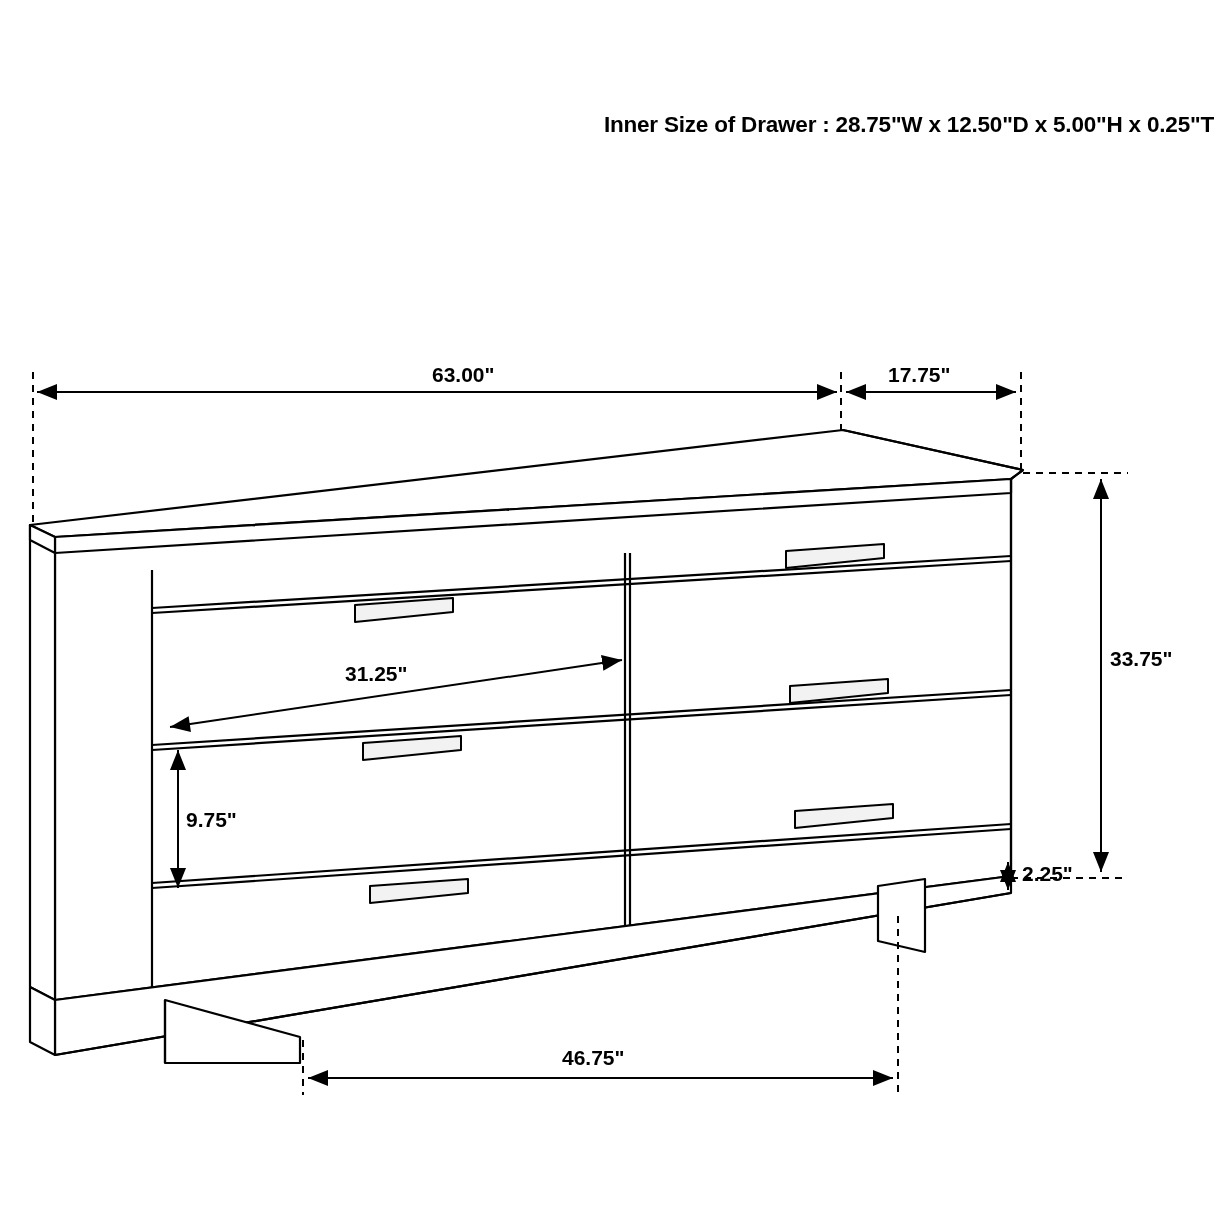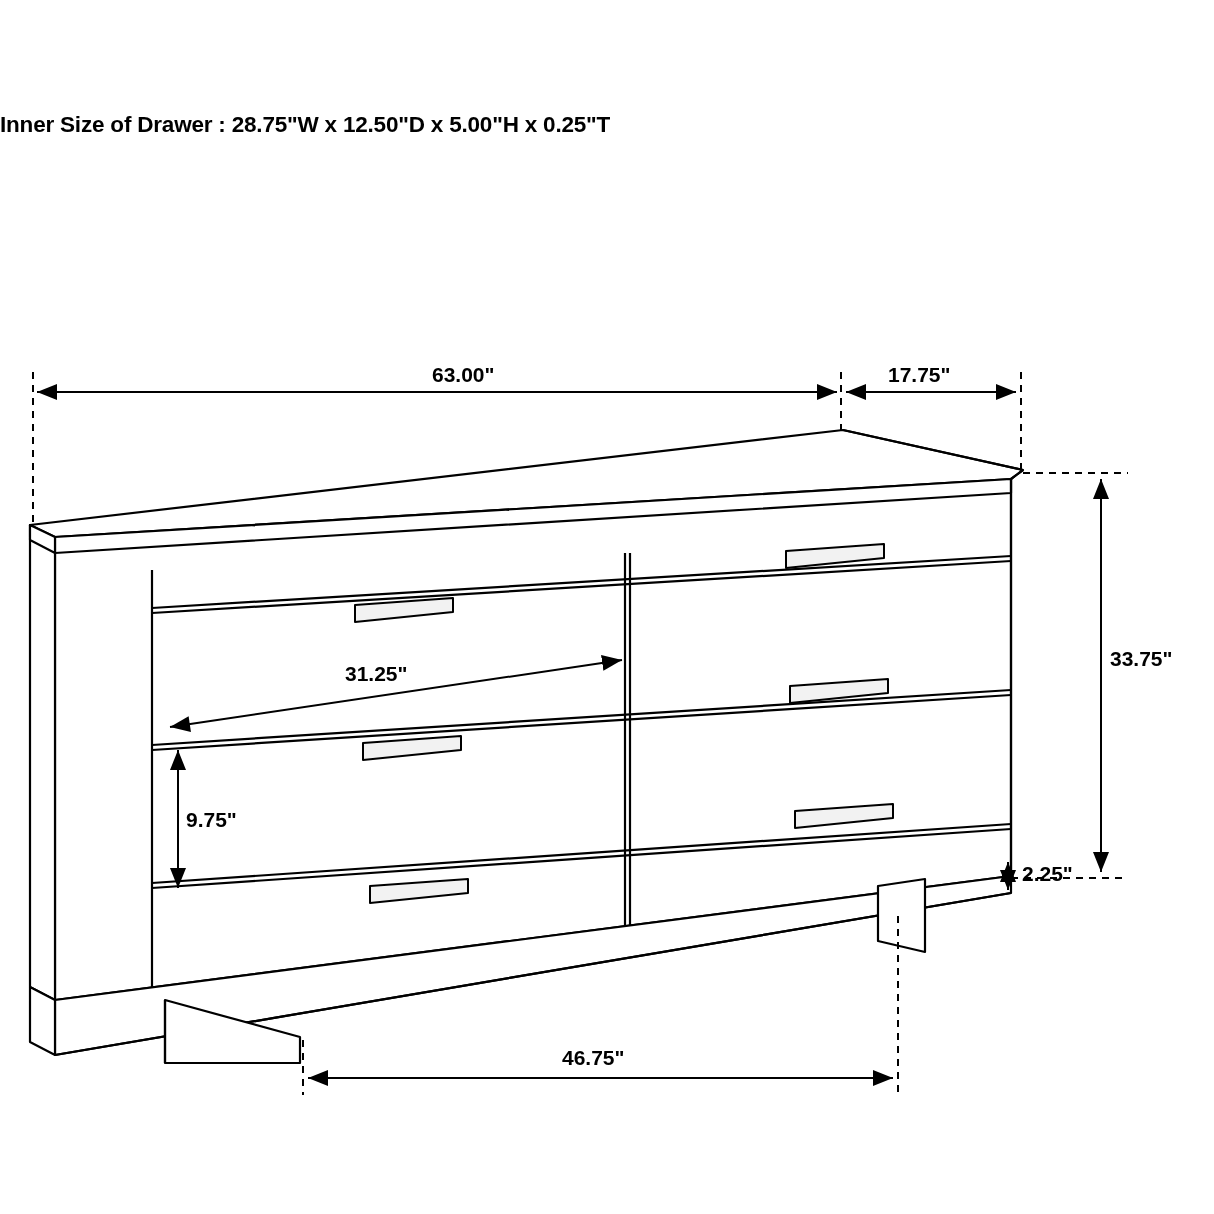--- a/index.html
+++ b/index.html
@@ -17,21 +17,21 @@
   #stage {
     position: relative;
     width: 1214px;
     height: 1214px;
   }
   #title {
     position: absolute;
     left: 0;
     top: 112px;
     width: 1214px;
-    text-align: left;
+    text-align: right;
     font-size: 22.5px;
     font-weight: bold;
     letter-spacing: -0.2px;
   }
   svg#drawing {
     position: absolute;
     left: 0;
     top: 0;
     width: 1214px;
     height: 1214px;

